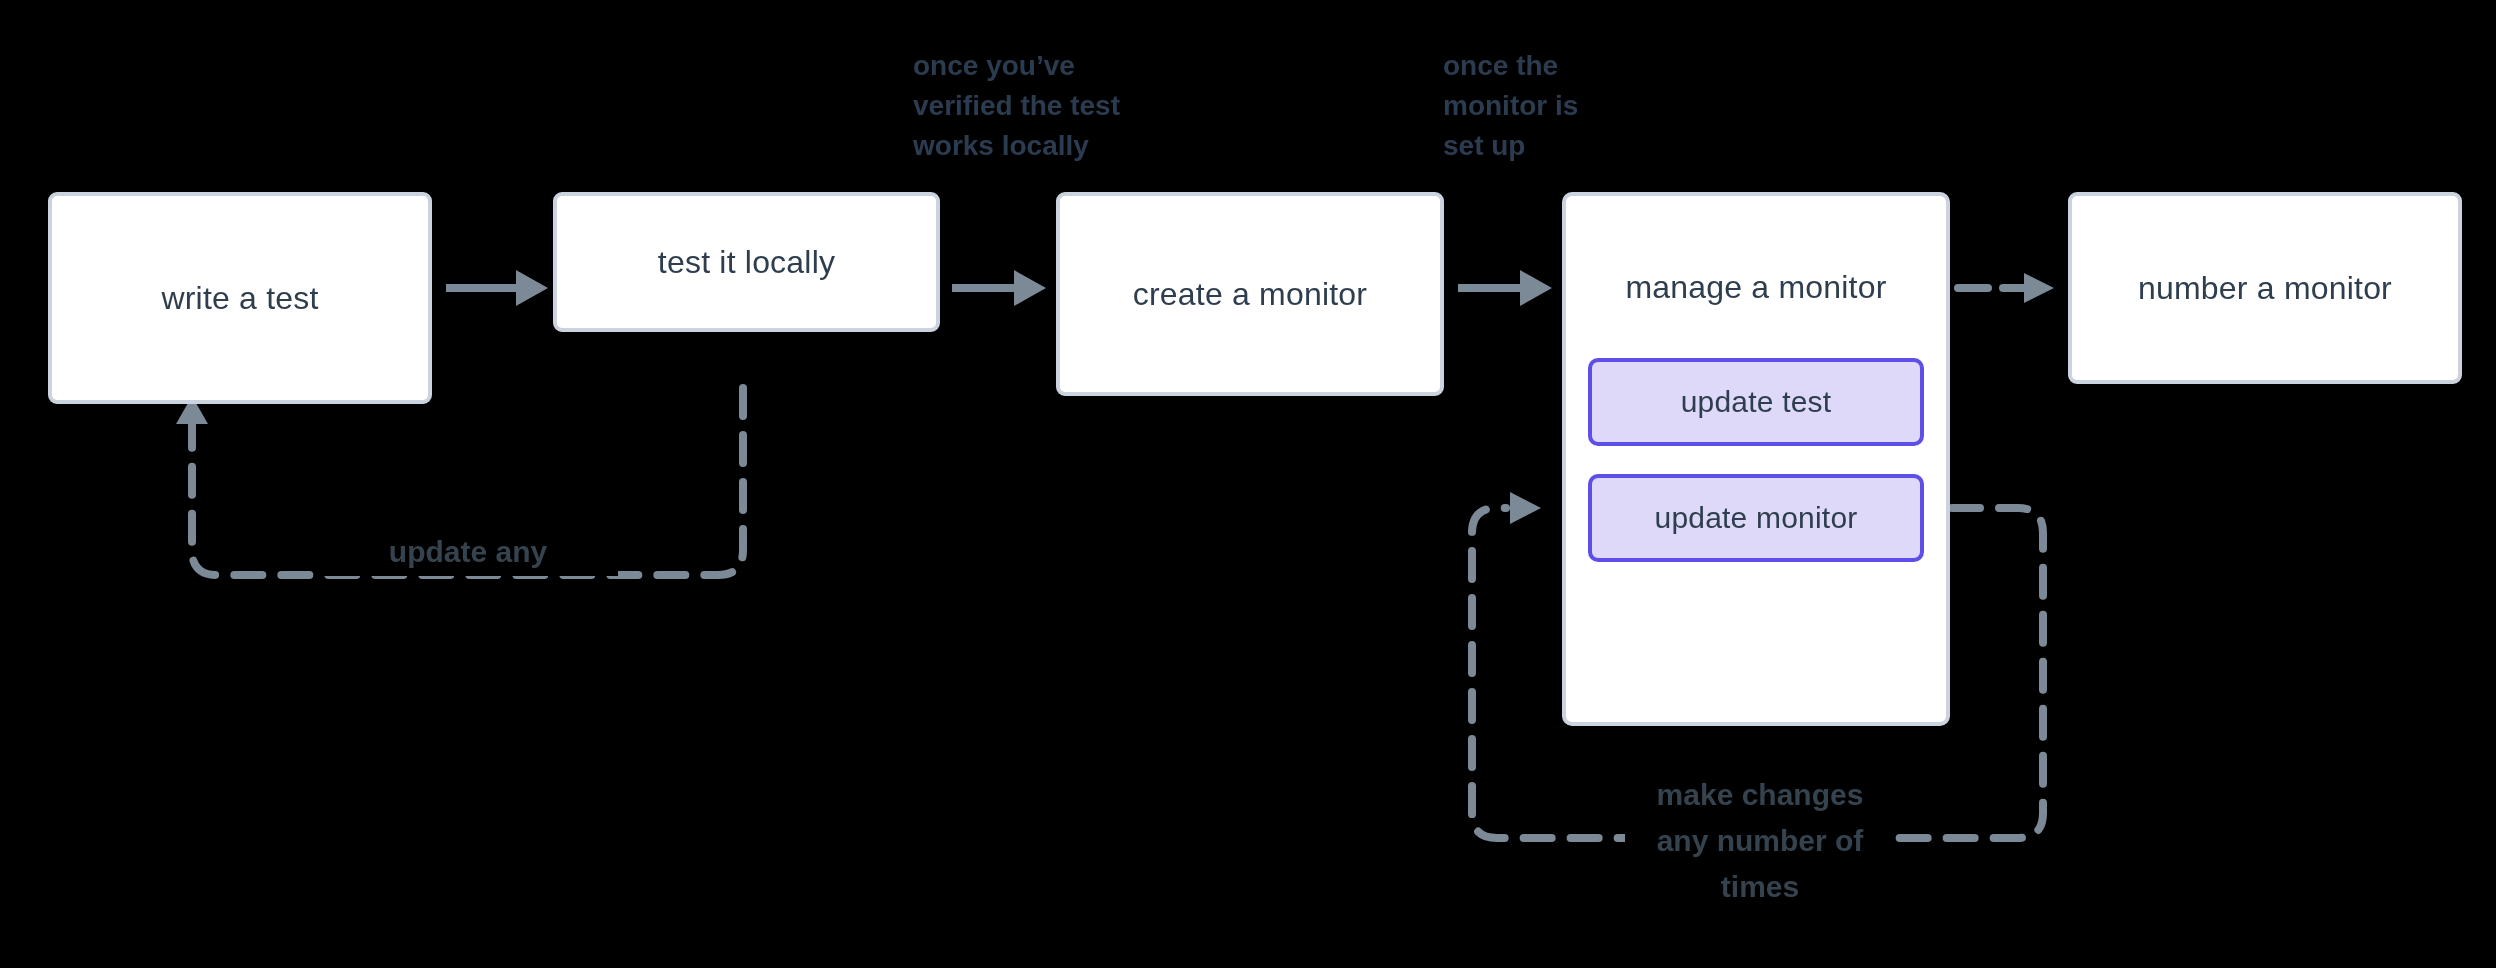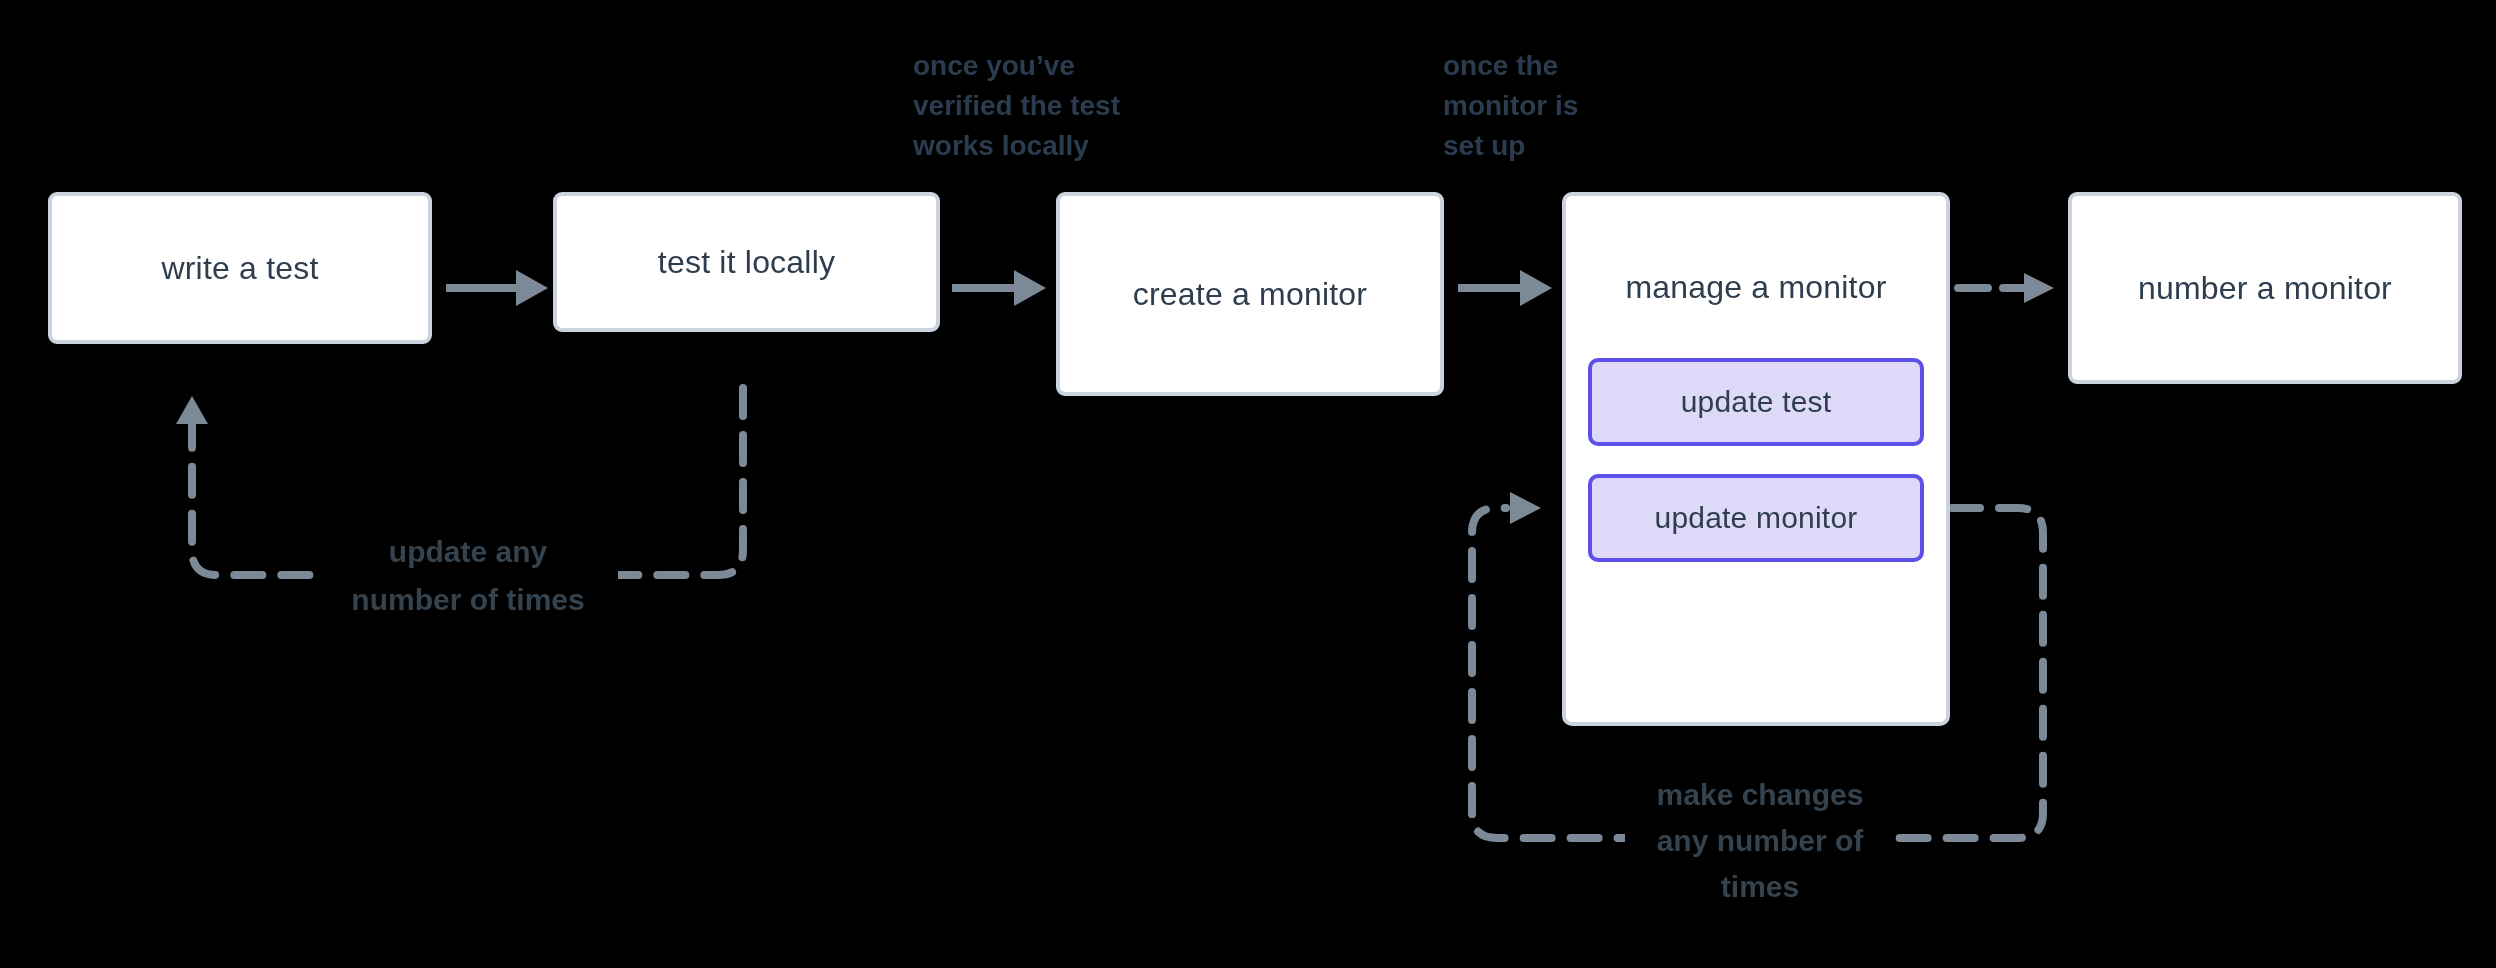--- a/index.html
+++ b/index.html
@@ -18,21 +18,21 @@
 
   .node{
     position:absolute;z-index:3;box-sizing:border-box;
     background:var(--box-bg,#fff);
     border:4px solid var(--box-border,#cbd4de);
     border-radius:9px;
     display:flex;align-items:center;justify-content:center;
     color:var(--box-text,#2f3e4e);
     font-size:32px;letter-spacing:.2px;
   }
-  #node-write{left:48px;top:192px;width:384px;height:152px;}
+  #node-write{left:48px;top:192px;width:384px;height:212px;}
   #node-test{left:553px;top:192px;width:387px;height:140px;}
   #node-create{left:1056px;top:192px;width:388px;height:204px;}
   #node-manage{left:1562px;top:192px;width:388px;height:534px;display:block;border-radius:10px;}
   #node-delete{left:2068px;top:192px;width:394px;height:192px;}
 
   .node-title{
     position:absolute;left:0;right:0;top:0;height:182px;
     display:flex;align-items:center;justify-content:center;
     font-size:32px;color:var(--box-text,#2f3e4e);
   }
@@ -100,21 +100,20 @@
     <div>works locally</div>
   </div>
   <div class="note" id="note-setup">
     <div>once the</div>
     <div>monitor is</div>
     <div>set up</div>
   </div>
 
   <div class="loop-label" id="label-iterate">
     <div>update any</div>
-    <div>number of times</div>
   </div>
   <div class="loop-label" id="label-make-changes">
     <div>make changes</div>
     <div>any number of</div>
     <div>times</div>
   </div>
 
   <div class="node" id="node-write">
     <span>write a test</span>
   </div>

